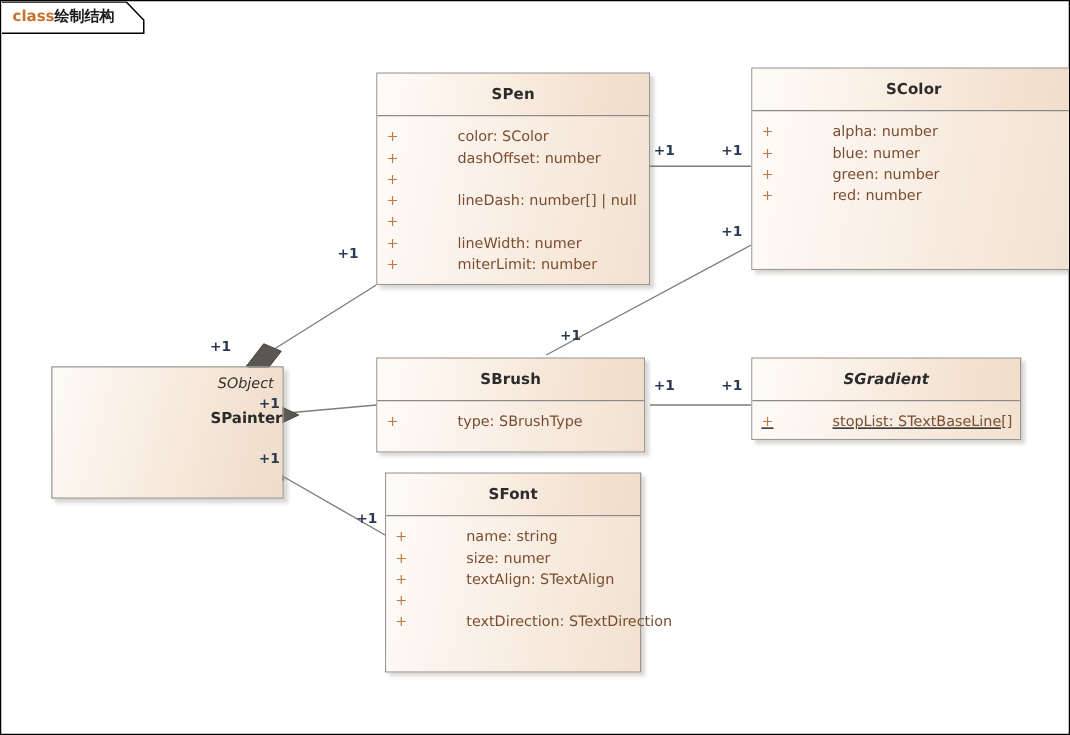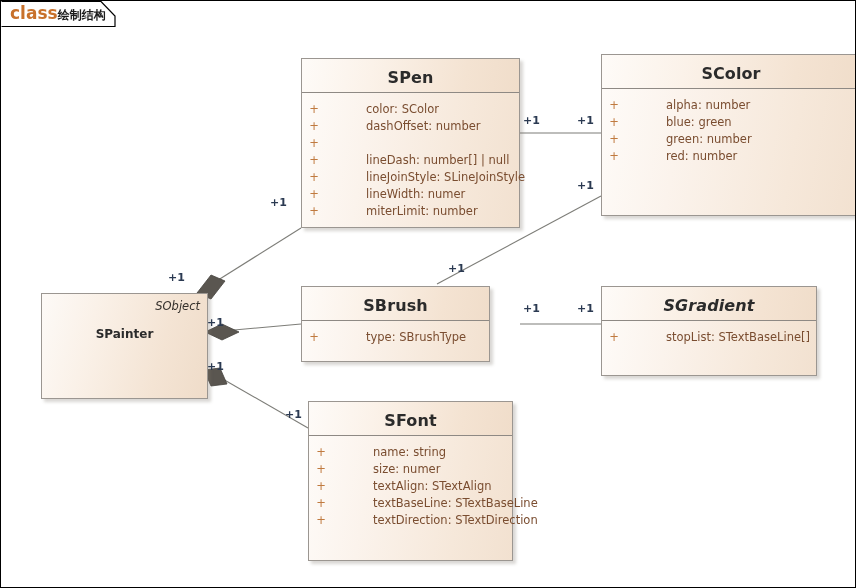--- a/index.html
+++ b/index.html
@@ -42,21 +42,21 @@
     top: 4px;
     font-size: 12px;
     font-weight: bold;
     white-space: nowrap;
     z-index: 8;
     line-height: 16px;
   }
   #frame-tab-label .kw {
     color: #c8712b;
     font-weight: bold;
-    font-size: 17px;
+    font-size: 12px;
   }
   #frame-tab-label .nm {
     color: #1c1c1c;
     font-weight: bold;
     font-size: 12px;
   }
 
   
   #links {
     position: absolute;
@@ -104,21 +104,21 @@
     border-bottom: 1px solid #8e8984;
     background: linear-gradient(100deg, #fefbf8 0%, #fbf2e9 32%, #f4e3d2 75%, #f0ddca 100%);
     position: relative;
   }
   .uml-title {
     position: absolute;
     left: 0;
     right: 0;
     top: 9px;
     text-align: center;
-    font-size: 16px;
+    font-size: 12px;
     font-weight: bold;
     color: #2b2b2b;
     letter-spacing: 0.1px;
   }
   .uml-title.abstract {
     font-style: italic;
   }
   .uml-body {
     box-sizing: border-box;
     background: linear-gradient(100deg, #fefbf8 0%, #fbf3ec 30%, #f6e8da 72%, #f2e1d0 100%);
@@ -160,21 +160,21 @@
     top: 5px;
     font-size: 11.5px;
     font-style: italic;
     color: #35312d;
   }
   .plain-title {
     position: absolute;
     left: 0;
     right: 0;
     top: 33px;
-    text-align: center;
+    text-align: right;
     font-size: 12px;
     font-weight: bold;
     color: #2b2b2b;
   }
 </style>
 </head>
 <body>
 
 <div id="canvas">
 
@@ -236,21 +236,20 @@
       </div>
       <div class="attr">
         <span class="vis">+</span>
       </div>
       <div class="attr">
         <span class="vis">+</span>
         <span class="sig">lineDash: number[] | null</span>
       </div>
       <div class="attr">
         <span class="vis">+</span>
-        <span class="sig">lineJoinStyle: SLineJoinStyle</span>
       </div>
       <div class="attr">
         <span class="vis">+</span>
         <span class="sig">lineWidth: numer</span>
       </div>
       <div class="attr">
         <span class="vis">+</span>
         <span class="sig">miterLimit: number</span>
       </div>
     </div>
@@ -260,82 +259,81 @@
     <div class="uml-head">
       <div class="uml-title">SColor</div>
     </div>
     <div class="uml-body">
       <div class="attr">
         <span class="vis">+</span>
         <span class="sig">alpha: number</span>
       </div>
       <div class="attr">
         <span class="vis">+</span>
-        <span class="sig">blue: green</span>
+        <span class="sig">blue: numer</span>
       </div>
       <div class="attr">
         <span class="vis">+</span>
         <span class="sig">green: number</span>
       </div>
       <div class="attr">
         <span class="vis">+</span>
         <span class="sig">red: number</span>
       </div>
     </div>
   </div>
 
-  <div class="uml-plain" style="left:40px; top:292px; width:167px; height:106px;">
+  <div class="uml-plain" style="left:40px; top:292px; width:186px; height:106px;">
     <div class="stereo">SObject</div>
     <div class="plain-title">SPainter</div>
   </div>
 
-  <div class="uml" style="left:300px; top:285px; width:189px; height:76px;">
+  <div class="uml" style="left:300px; top:285px; width:215px; height:76px;">
     <div class="uml-head">
       <div class="uml-title">SBrush</div>
     </div>
     <div class="uml-body">
       <div class="attr">
         <span class="vis">+</span>
         <span class="sig">type: SBrushType</span>
       </div>
     </div>
   </div>
 
-  <div class="uml" style="left:600px; top:285px; width:216px; height:90px;">
+  <div class="uml" style="left:600px; top:285px; width:216px; height:66px;text-decoration:underline;">
     <div class="uml-head">
       <div class="uml-title abstract">SGradient</div>
     </div>
     <div class="uml-body">
       <div class="attr">
         <span class="vis">+</span>
         <span class="sig">stopList: STextBaseLine[]</span>
       </div>
     </div>
   </div>
 
-  <div class="uml" style="left:307px; top:400px; width:205px; height:160px;">
+  <div class="uml" style="left:307px; top:377px; width:205px; height:160px;">
     <div class="uml-head">
       <div class="uml-title">SFont</div>
     </div>
     <div class="uml-body">
       <div class="attr">
         <span class="vis">+</span>
         <span class="sig">name: string</span>
       </div>
       <div class="attr">
         <span class="vis">+</span>
         <span class="sig">size: numer</span>
       </div>
       <div class="attr">
         <span class="vis">+</span>
         <span class="sig">textAlign: STextAlign</span>
       </div>
       <div class="attr">
         <span class="vis">+</span>
-        <span class="sig">textBaseLine: STextBaseLine</span>
       </div>
       <div class="attr">
         <span class="vis">+</span>
         <span class="sig">textDirection: STextDirection</span>
       </div>
     </div>
   </div>
 
 </div>
 

